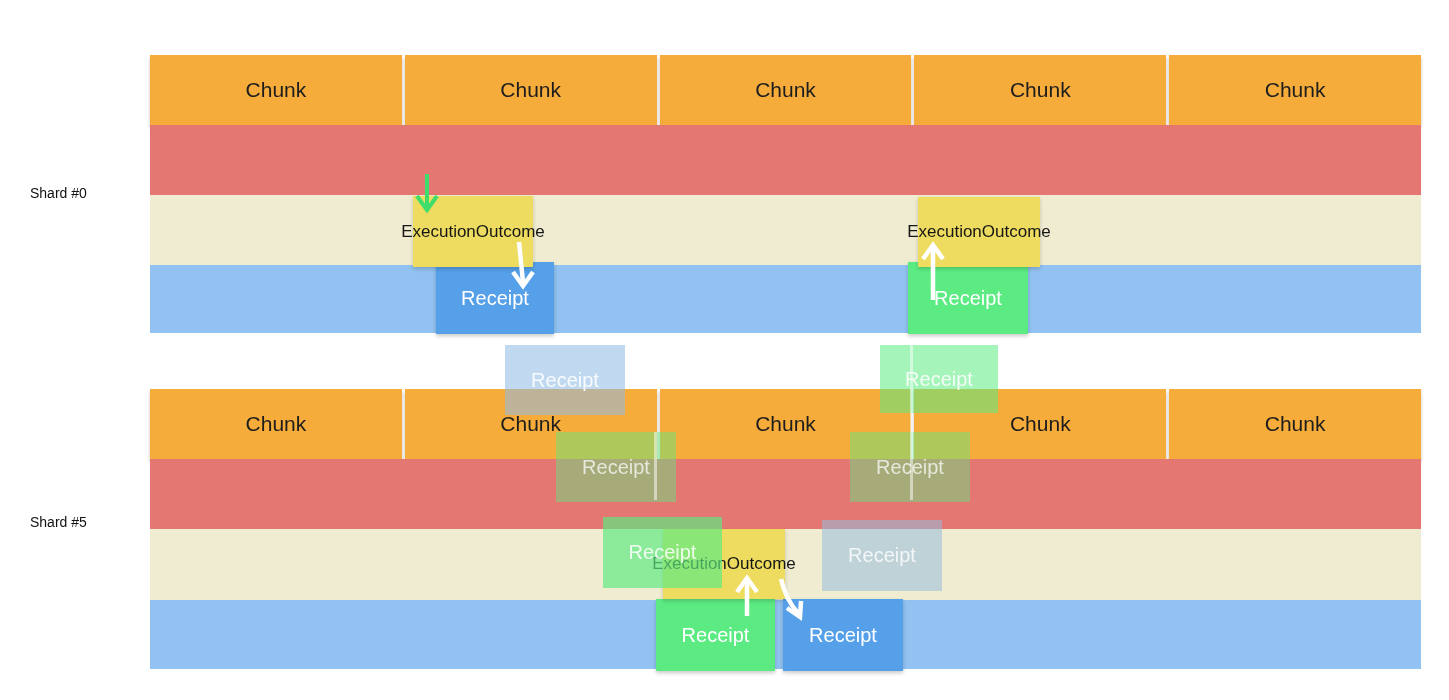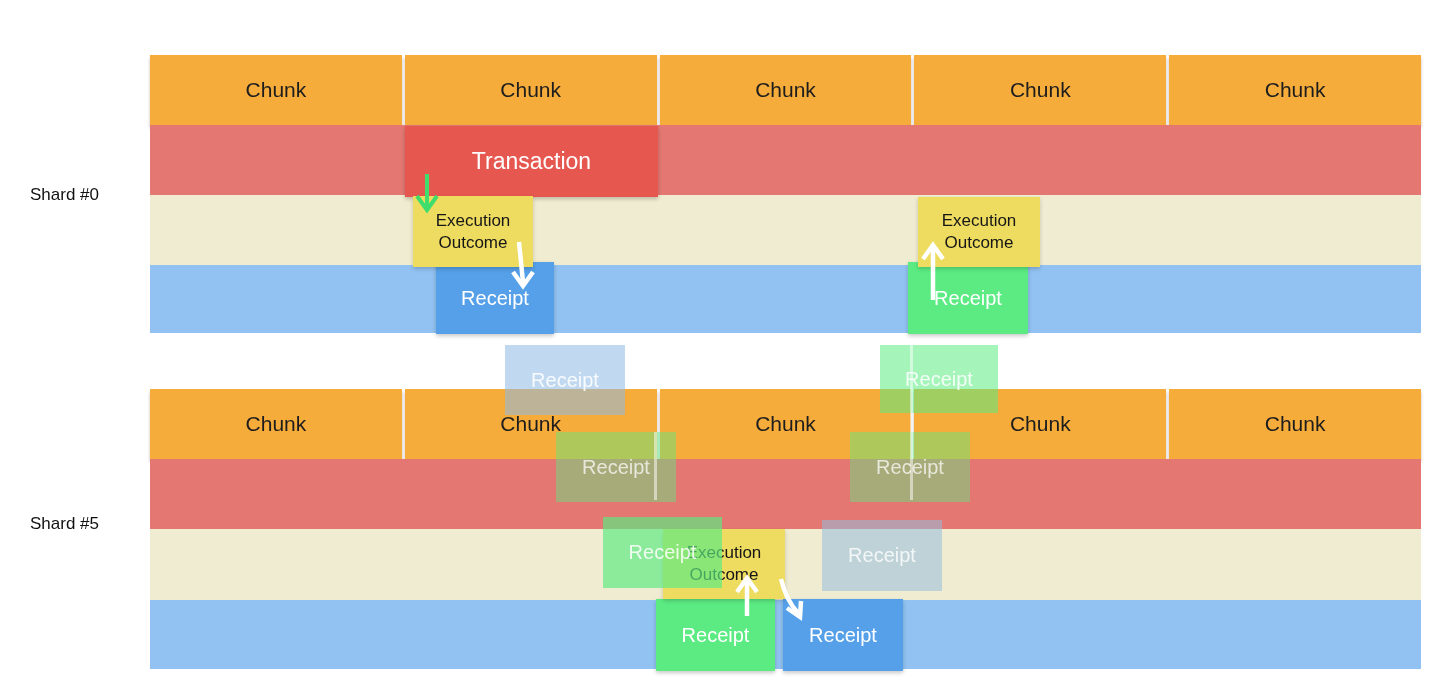--- a/index.html
+++ b/index.html
@@ -9,30 +9,30 @@
   
   .row{position:absolute;left:150px;width:1271px;z-index:1;}
   .chunk-row{display:flex;gap:3px;background:transparent;}
   .chunk-cell{flex:1;background:var(--chunk-orange,#F5AC3B);display:flex;align-items:center;justify-content:center;
               font-size:21px;color:#1d1d1d;box-shadow:0 3px 3px rgba(70,30,15,0.28);}
   .red-row{background:var(--row-red,#E47772);}
   .cream-row{background:var(--row-cream,#F0ECD1);}
   .blue-row{background:var(--row-blue,#92C2F2);}
 
   
-  .shard-label{position:absolute;left:30px;width:110px;font-size:17px;color:#111;z-index:2;}
+  .shard-label{position:absolute;left:30px;width:110px;font-size:14px;color:#111;z-index:2;}
 
   
   .box{position:absolute;display:flex;align-items:center;justify-content:center;
        color:#fff;font-size:20px;z-index:5;}
   .solid{box-shadow:0 2px 4px rgba(0,0,0,0.22);}
   .transaction{background:var(--transaction-red,#E65750);font-size:23px;}
   .receipt-blue{background:var(--receipt-blue,#55A0E8);}
   .receipt-green{background:var(--receipt-green,#5BEB82);}
-  .outcome{background:var(--outcome-yellow,#EDDC5F);flex-direction:column;color:#161616;
+  .outcome{background:var(--outcome-yellow,#EDDC5F);flex-direction:row;color:#161616;
            font-size:17px;line-height:22px;z-index:6;box-shadow:0 2px 4px rgba(0,0,0,0.18);}
   .outcome span{display:block;text-align:center;}
 
   
   .fade-blue{background:rgba(140,185,230,0.55);color:rgba(255,255,255,0.88);z-index:4;}
   .fade-green{background:rgba(91,235,130,0.55);color:rgba(255,255,255,0.85);z-index:4;}
   .trans-green{background:rgba(91,235,130,0.45);color:rgba(255,255,255,0.72);z-index:4;}
   .fade-green-strong{background:rgba(91,235,130,0.68);color:rgba(255,255,255,0.85);z-index:6;}
   .fade-bluegray{background:rgba(150,190,220,0.55);color:rgba(255,255,255,0.8);z-index:5;}
 
@@ -56,21 +56,20 @@
     <div class="chunk-cell">Chunk</div>
     <div class="chunk-cell">Chunk</div>
     <div class="chunk-cell">Chunk</div>
     <div class="chunk-cell">Chunk</div>
   </div>
 
   <div class="row red-row" style="top:125px;height:70px;"></div>
   <div class="row cream-row" style="top:195px;height:70px;"></div>
   <div class="row blue-row" style="top:265px;height:68px;"></div>
 
-  <div class="box transaction solid" style="left:405px;top:126px;width:253px;height:71px;">Transaction</div>
 
   <div class="box outcome solid" style="left:413px;top:196px;width:120px;height:71px;">
     <span>Execution</span>
     <span>Outcome</span>
   </div>
 
   <div class="box receipt-blue solid" style="left:436px;top:262px;width:118px;height:72px;">Receipt</div>
 
   <div class="box outcome solid" style="left:918px;top:197px;width:122px;height:70px;">
     <span>Execution</span>

